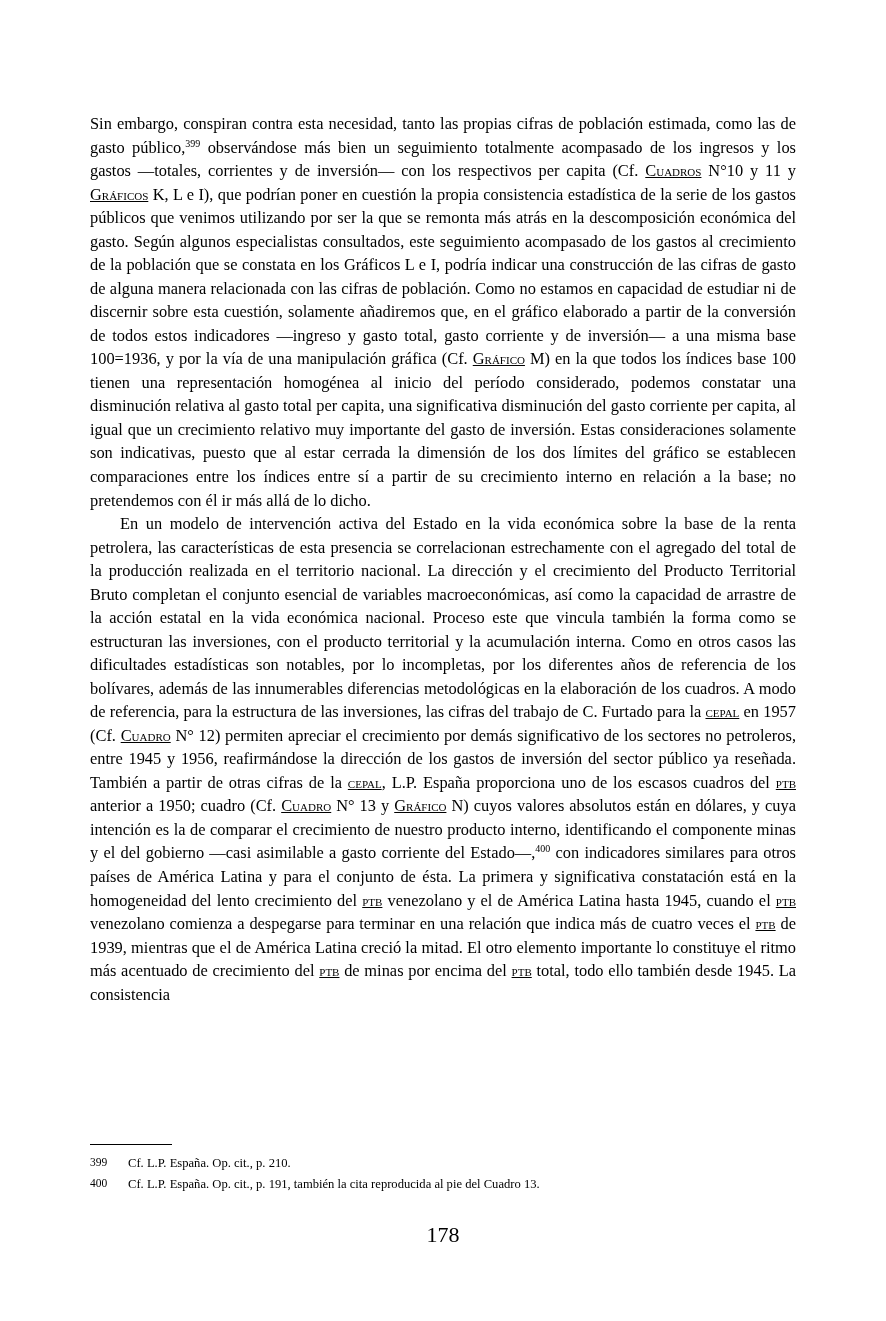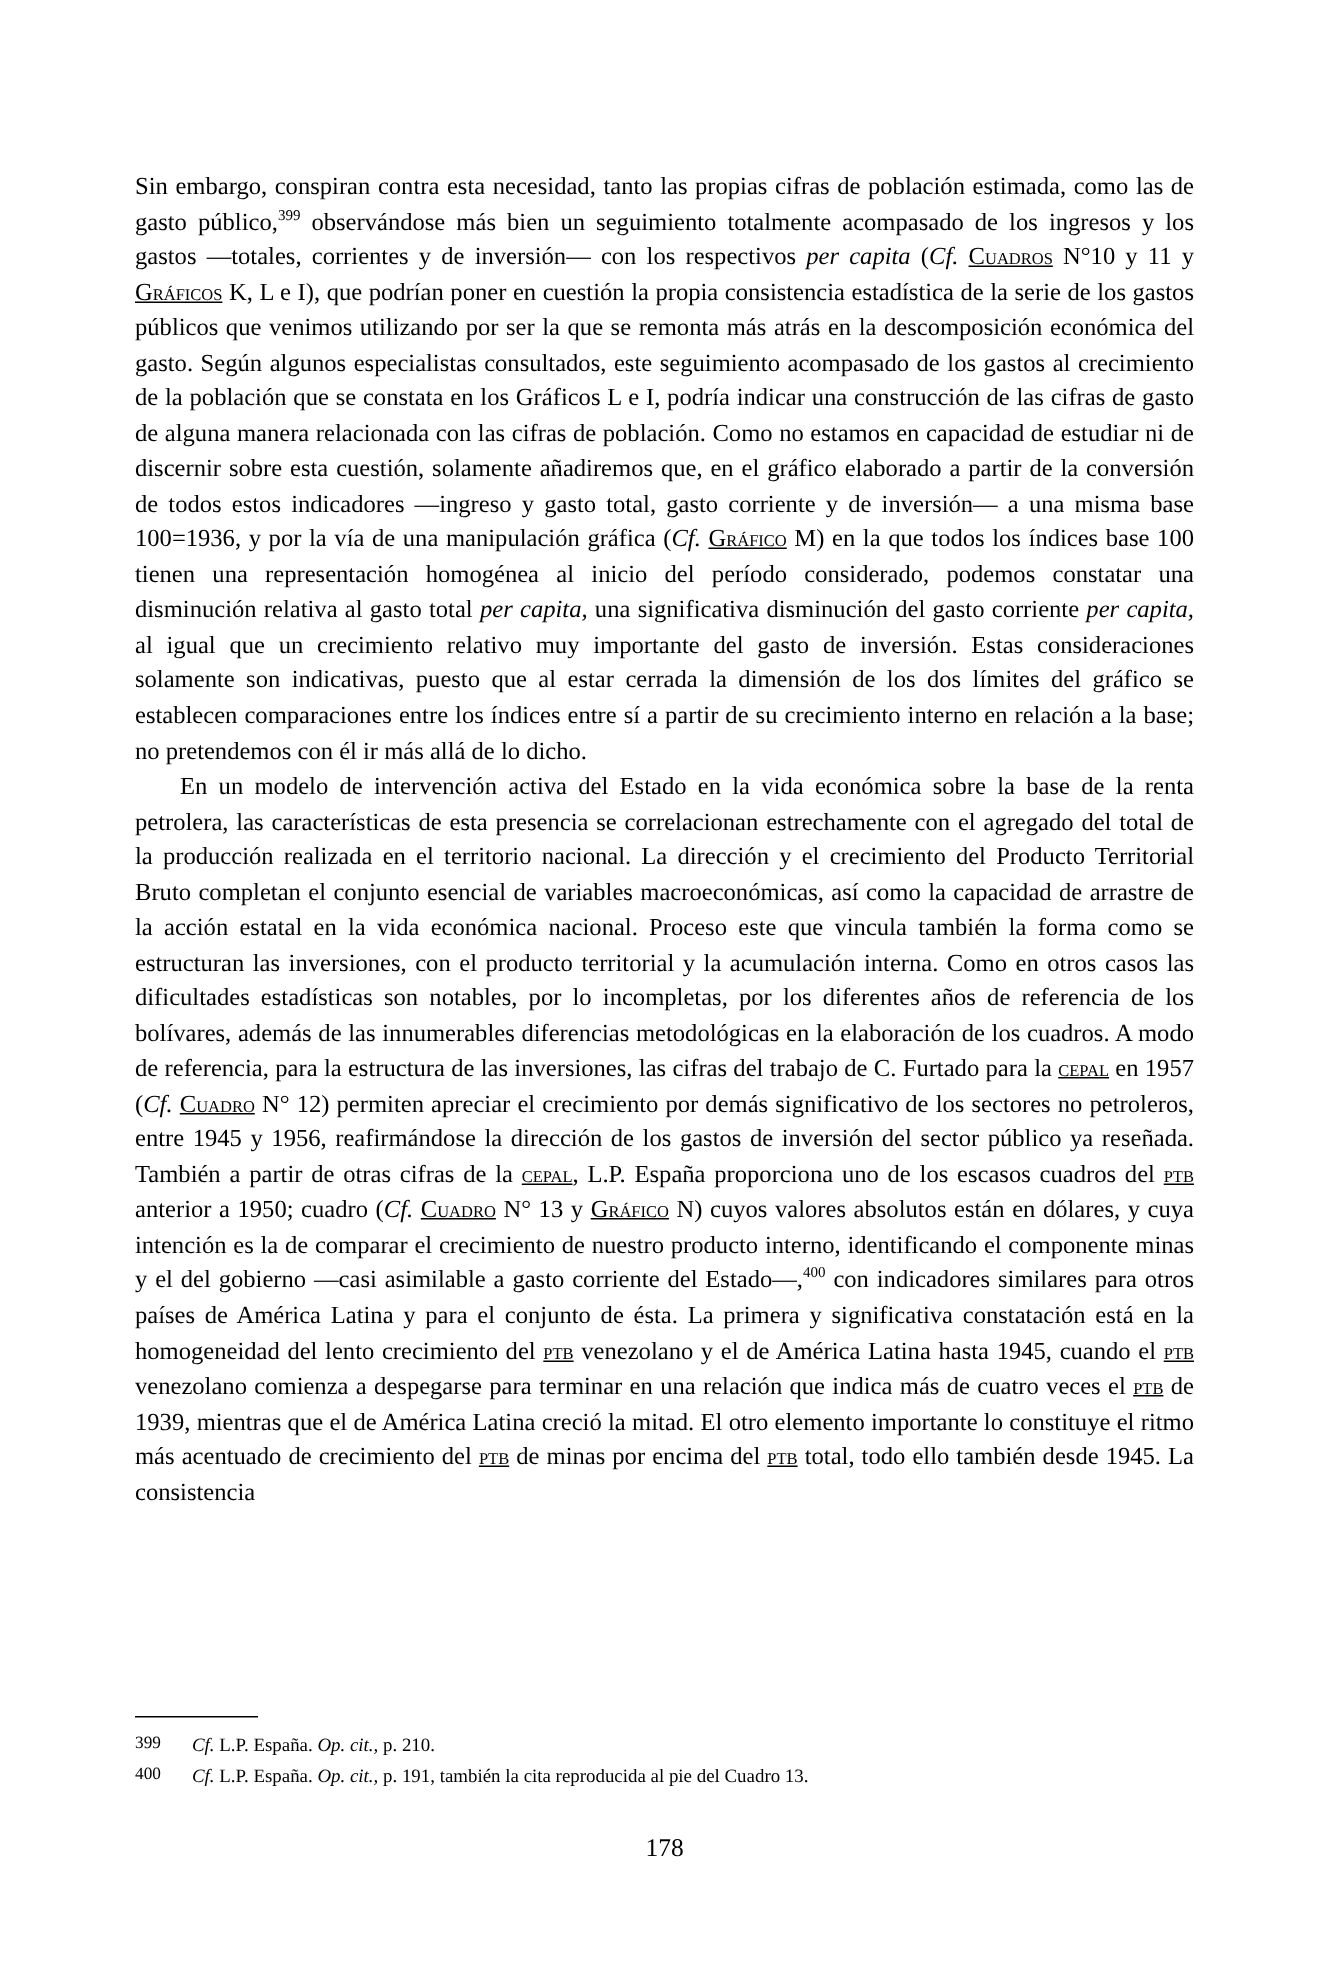--- a/index.html
+++ b/index.html
@@ -37,21 +37,20 @@
     hyphens: none;
   }
   p.body-par.indent {
     text-indent: 30px;
   }
   .sc {
     font-variant: small-caps;
     text-decoration: underline;
   }
   .it {
-    font-style: italic;
   }
   sup.fn {
     font-size: 10px;
     vertical-align: super;
     line-height: 0;
   }
   .footnotes {
     position: absolute;
     left: 90px;
     top: 1144px;
@@ -76,21 +75,21 @@
   }
   .fn-text {
     flex: 1;
   }
   .page-number {
     position: absolute;
     left: 0;
     top: 1222px;
     width: 886px;
     text-align: center;
-    font-size: 17px;
+    font-size: 22px;
   }
 </style>
 </head>
 <body>
 
 <div class="page">
 
   <div class="content">
     <p class="body-par" id="par-1">Sin embargo, conspiran contra esta necesidad, tanto las propias cifras de población estimada, como las de gasto público,<sup class="fn">399</sup> observándose más bien un seguimiento totalmente acompasado de los ingresos y los gastos —totales, corrientes y de inversión— con los respectivos <span class="it">per capita</span> (<span class="it">Cf.</span> <span class="sc">Cuadros</span> N°10 y 11 y <span class="sc">Gráficos</span> K, L e I), que podrían poner en cuestión la propia consistencia estadística de la serie de los gastos públicos que venimos utilizando por ser la que se remonta más atrás en la descomposición económica del gasto. Según algunos especialistas consultados, este seguimiento acompasado de los gastos al crecimiento de la población que se constata en los Gráficos L e I, podría indicar una construcción de las cifras de gasto de alguna manera relacionada con las cifras de población. Como no estamos en capacidad de estudiar ni de discernir sobre esta cuestión, solamente añadiremos que, en el gráfico elaborado a partir de la conversión de todos estos indicadores —ingreso y gasto total, gasto corriente y de inversión— a una misma base 100=1936, y por la vía de una manipulación gráfica (<span class="it">Cf.</span> <span class="sc">Gráfico</span> M) en la que todos los índices base 100 tienen una representación homogénea al inicio del período considerado, podemos constatar una disminución relativa al gasto total <span class="it">per capita,</span> una significativa disminución del gasto corriente <span class="it">per capita,</span> al igual que un crecimiento relativo muy importante del gasto de inversión. Estas consideraciones solamente son indicativas, puesto que al estar cerrada la dimensión de los dos límites del gráfico se establecen comparaciones entre los índices entre sí a partir de su crecimiento interno en relación a la base; no pretendemos con él ir más allá de lo dicho.</p>
     <p class="body-par indent" id="par-2">En un modelo de intervención activa del Estado en la vida económica sobre la base de la renta petrolera, las características de esta presencia se correlacionan estrechamente con el agregado del total de la producción realizada en el territorio nacional. La dirección y el crecimiento del Producto Territorial Bruto completan el conjunto esencial de variables macroeconómicas, así como la capacidad de arrastre de la acción estatal en la vida económica nacional. Proceso este que vincula también la forma como se estructuran las inversiones, con el producto territorial y la acumulación interna. Como en otros casos las dificultades estadísticas son notables, por lo incompletas, por los diferentes años de referencia de los bolívares, además de las innumerables diferencias metodológicas en la elaboración de los cuadros. A modo de referencia, para la estructura de las inversiones, las cifras del trabajo de C. Furtado para la <span class="sc">cepal</span> en 1957 (<span class="it">Cf.</span> <span class="sc">Cuadro</span> N° 12) permiten apreciar el crecimiento por demás significativo de los sectores no petroleros, entre 1945 y 1956, reafirmándose la dirección de los gastos de inversión del sector público ya reseñada. También a partir de otras cifras de la <span class="sc">cepal</span>, L.P. España proporciona uno de los escasos cuadros del <span class="sc">ptb</span> anterior a 1950; cuadro (<span class="it">Cf.</span> <span class="sc">Cuadro</span> N° 13 y <span class="sc">Gráfico</span> N) cuyos valores absolutos están en dólares, y cuya intención es la de comparar el crecimiento de nuestro producto interno, identificando el componente minas y el del gobierno —casi asimilable a gasto corriente del Estado—,<sup class="fn">400</sup> con indicadores similares para otros países de América Latina y para el conjunto de ésta. La primera y significativa constatación está en la homogeneidad del lento crecimiento del <span class="sc">ptb</span> venezolano y el de América Latina hasta 1945, cuando el <span class="sc">ptb</span> venezolano comienza a despegarse para terminar en una relación que indica más de cuatro veces el <span class="sc">ptb</span> de 1939, mientras que el de América Latina creció la mitad. El otro elemento importante lo constituye el ritmo más acentuado de crecimiento del <span class="sc">ptb</span> de minas por encima del <span class="sc">ptb</span> total, todo ello también desde 1945. La consistencia</p>

